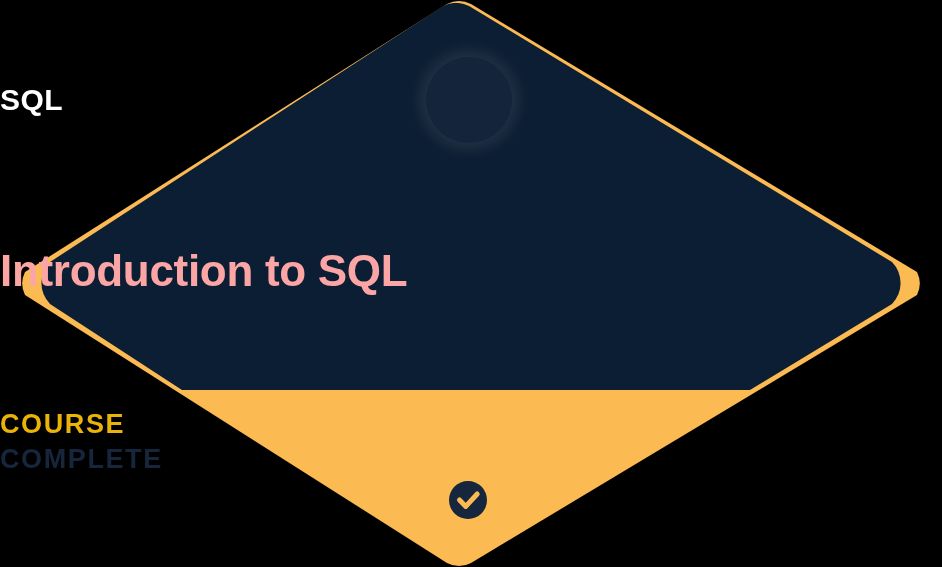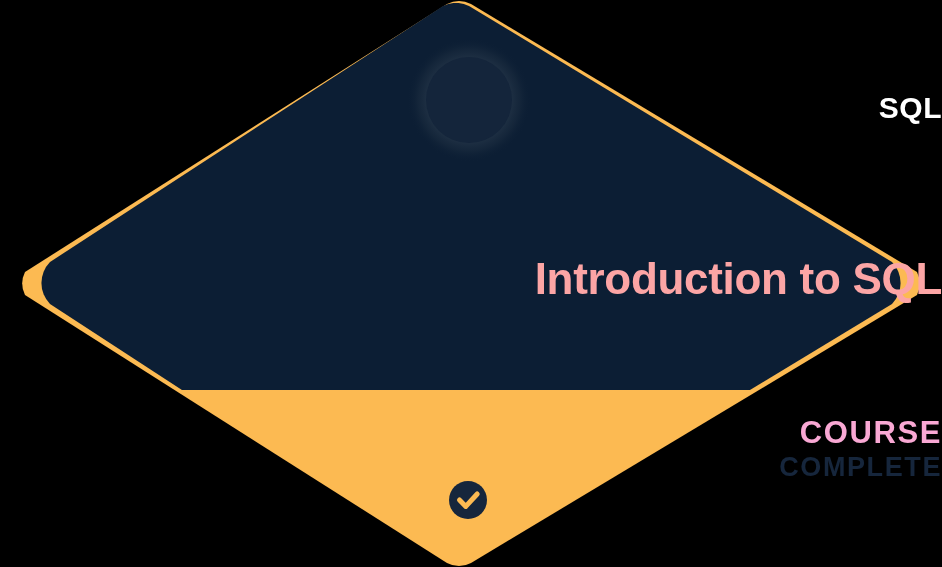--- a/index.html
+++ b/index.html
@@ -22,24 +22,23 @@
   #badge-svg {
     position: absolute;
     left: 0;
     top: 0;
     width: 942px;
     height: 567px;
     display: block;
   }
   .txt {
     position: absolute;
-    text-align: right;
+    text-align: left;
     white-space: nowrap;
     user-select: none;
-    margin-top: 8px;
   }
   #sql-chip-label {
     left: 0;
     right: 0;
     top: 82px;
     font-size: 30px;
     font-weight: 700;
     color: #ffffff;
     letter-spacing: 0.5px;
     line-height: 36px;
@@ -51,23 +50,23 @@
     font-size: 44px;
     font-weight: 700;
     color: #fca5a5;
     letter-spacing: -0.3px;
     line-height: 52px;
   }
   #status-line1 {
     left: 0;
     right: 0;
     top: 409px;
-    font-size: 31px;
+    font-size: 27px;
     font-weight: 700;
-    color: #f9a8d4;
+    color: #eab308;
     letter-spacing: 1.6px;
     line-height: 31px;
   }
   #status-line2 {
     left: 0;
     right: 0;
     top: 444px;
     font-size: 27px;
     font-weight: 700;
     color: #16263c;

